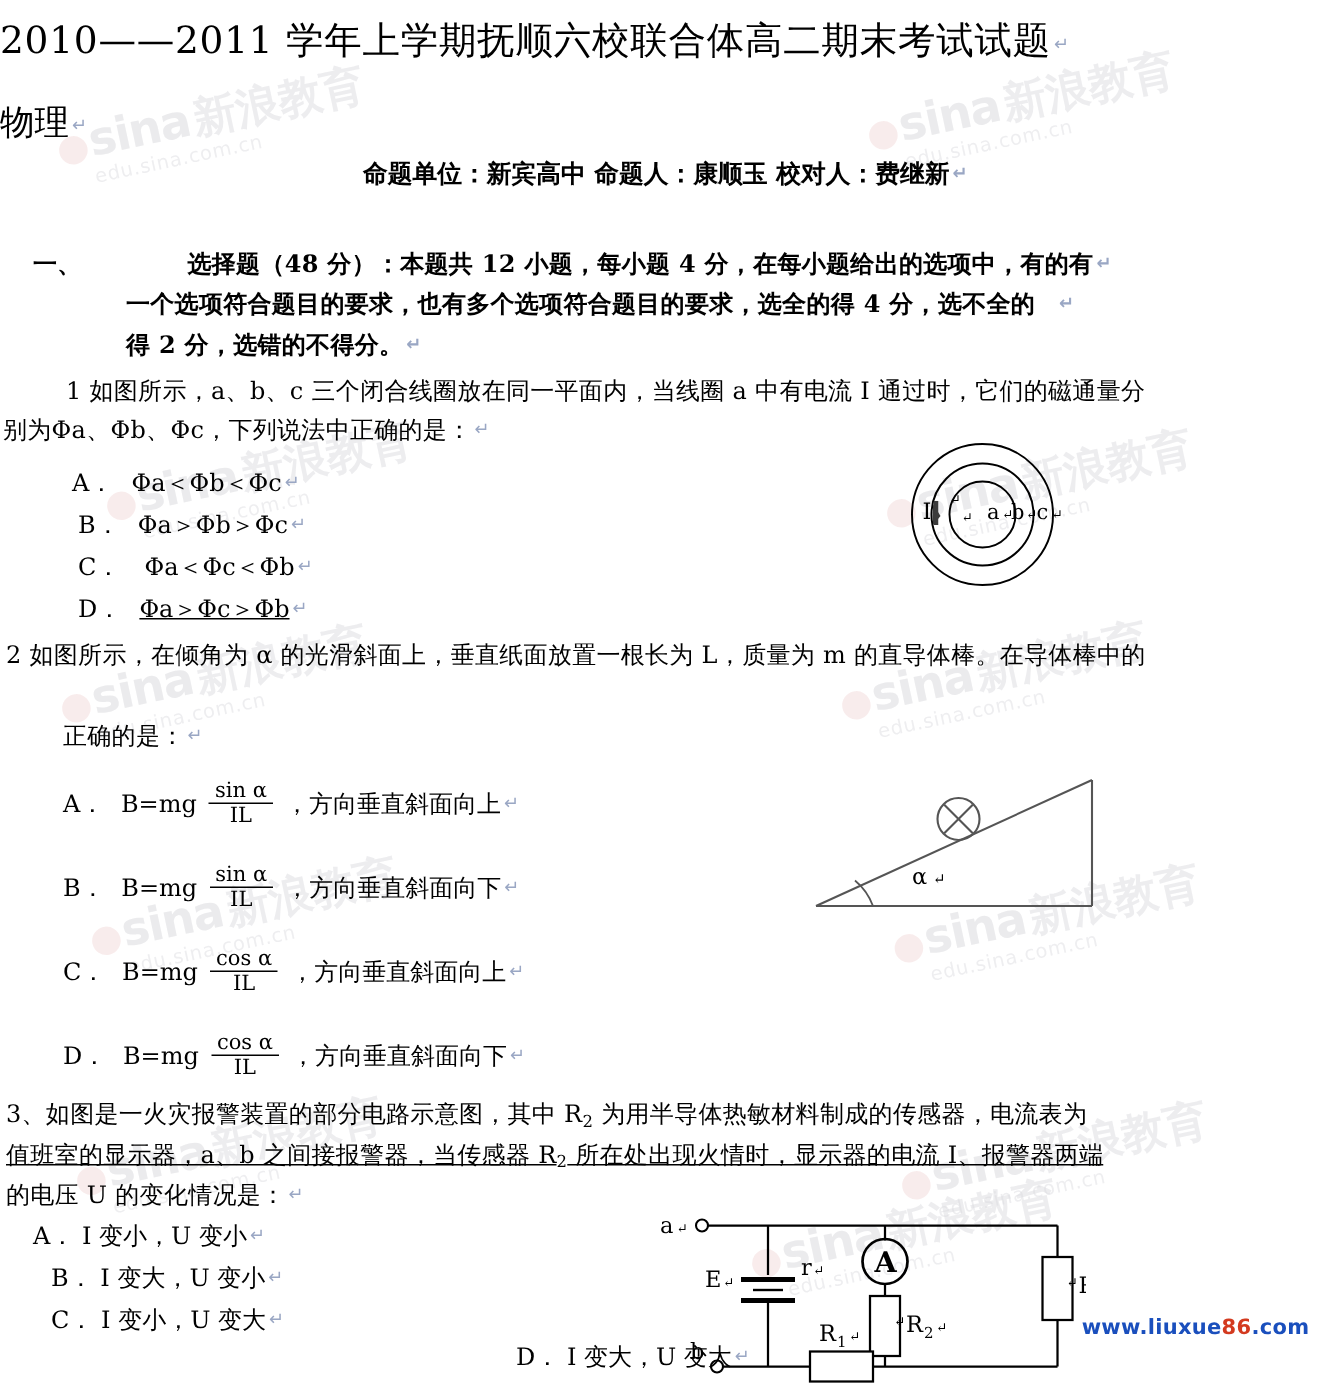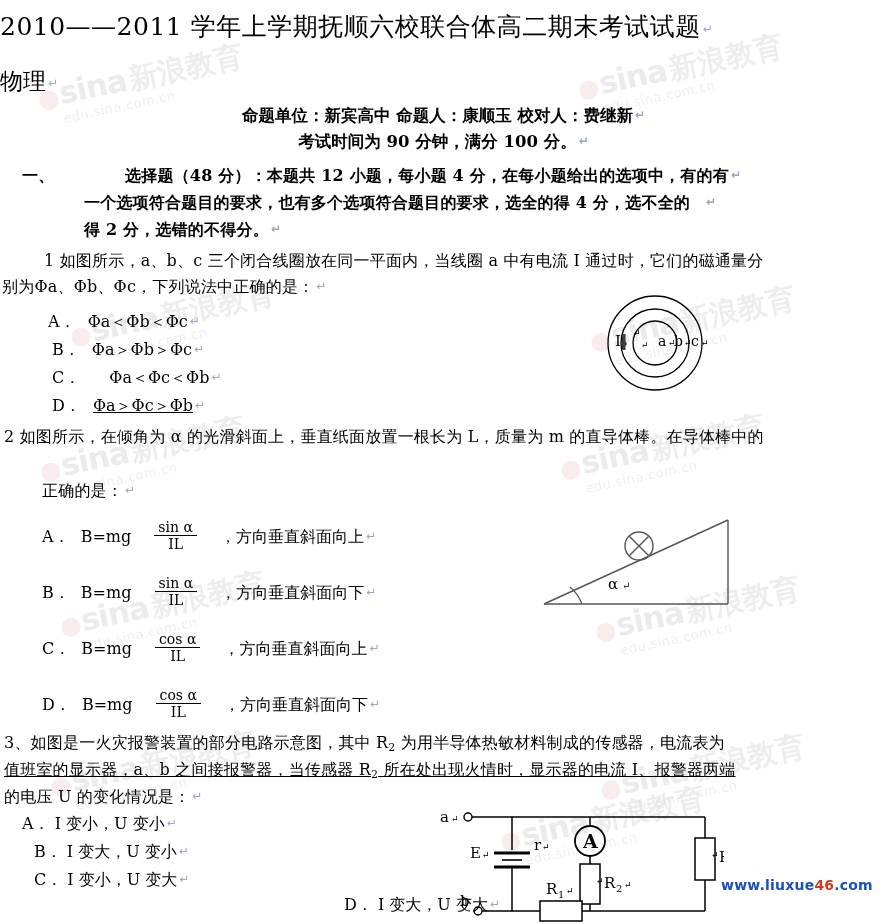--- a/index.html
+++ b/index.html
@@ -115,21 +115,21 @@
     white-space: nowrap;
     z-index: 2;
   }
   sub { font-size: 11px; vertical-align: -3px; }
 
   
   .frac {
     display: inline-block;
     vertical-align: middle;
     text-align: center;
-    margin: 0 18px;
+    margin: 0 3px;
     position: relative;
     top: -1px;
   }
   .frac .num {
     display: block;
     font-size: 14px;
     padding: 0 4px;
     line-height: 15px;
   }
   .frac .den {
@@ -222,41 +222,40 @@
     <span class="wm-dot"></span><span class="wm-sina">sina</span><span class="wm-cn">新浪教育</span>
     <span class="wm-url">edu.sina.com.cn</span>
   </div>
 
   <div class="doc-title" style="top:10px;"><span>2010——2011 学年上学期抚顺六校联合体高二期末考试试题</span><span class="pilcrow">↵</span></div>
 
   <div class="subject-title" style="top:66px;"><span>物理</span><span class="pilcrow">↵</span></div>
 
   <div class="meta-line" style="top:105px;"><span>命题单位：新宾高中   命题人：康顺玉   校对人：费继新</span><span class="pilcrow">↵</span></div>
 
-  <div class="meta-line" style="top:131px;"><span>考试时间为 90 分钟，满分 100 分。</span><span class="pilcrow">↵</span></div>
 
   <div class="txt bold" style="left:22px; top:166px;">一、</div>
   <div class="txt bold" style="left:125px; top:166px;"><span>选择题（48 分）：本题共 12 小题，每小题 4 分，在每小题给出的选项中，有的有</span><span class="pilcrow">↵</span></div>
   <div class="txt bold" style="left:84px; top:193px;"><span>一个选项符合题目的要求，也有多个选项符合题目的要求，选全的得 4 分，选不全的</span><span class="pilcrow" style="margin-left:16px;">↵</span></div>
   <div class="txt bold" style="left:84px; top:220px;"><span>得 2 分，选错的不得分。</span><span class="pilcrow">↵</span></div>
 
   <div class="txt" style="left:44px; top:251px;">1 如图所示，a、b、c 三个闭合线圈放在同一平面内，当线圈 a 中有电流 I 通过时，它们的磁通量分</div>
   <div class="txt" style="left:2px; top:277px;"><span>别为Φa、Φb、Φc，下列说法中正确的是：</span><span class="pilcrow">↵</span></div>
 
   <div class="opt" style="left:48px; top:312px;">
     <span>A．</span>
     <span style="margin-left:7px;">Φa＜Φb＜Φc</span><span class="pilcrow">↵</span>
   </div>
   <div class="opt" style="left:52px; top:340px;">
     <span>B．</span>
     <span style="margin-left:7px;">Φa＞Φb＞Φc</span><span class="pilcrow">↵</span>
   </div>
   <div class="opt" style="left:52px; top:368px;">
     <span>C．</span>
-    <span style="margin-left:24px;">Φa＜Φc＜Φb</span><span class="pilcrow">↵</span>
+    <span style="margin-left:11px;">Φa＜Φc＜Φb</span><span class="pilcrow">↵</span>
   </div>
   <div class="opt" style="left:52px; top:396px;">
     <span>D．</span>
     <span style="margin-left:7px;text-decoration:underline;">Φa＞Φc＞Φb</span><span class="pilcrow">↵</span>
   </div>
 
   <div class="fig" style="left:596px; top:294px;">
     <svg width="122" height="100" viewBox="0 0 122 100">
       <circle cx="59" cy="49" r="47" fill="none" stroke="#000" stroke-width="1.3"></circle>
       <circle cx="59" cy="49" r="34" fill="none" stroke="#000" stroke-width="1.3"></circle>
@@ -397,16 +396,16 @@
       <text x="134" y="92" font-size="10">1</text>
       <text x="142" y="88" font-size="9" fill="#9aa7c4">↵</text>
 
       <line x1="88" y1="105" x2="58" y2="105" stroke="#000" stroke-width="1.5"></line>
       <circle cx="54" cy="105" r="4" fill="none" stroke="#000" stroke-width="1.4"></circle>
       <text x="36" y="100" font-size="15">b</text>
     </svg>
   </div>
 
   <div class="liuxue-wm" style="left:714px; top:878px; width:166px;">
-    <div class="lx-url"><span>www.liuxue</span><span class="hl">46</span><span>.com</span></div>
+    <div class="lx-url"><span>www.liuxue</span><span class="hl">86</span><span>.com</span></div>
   </div>
 
 </div>
 
 </body></html>

